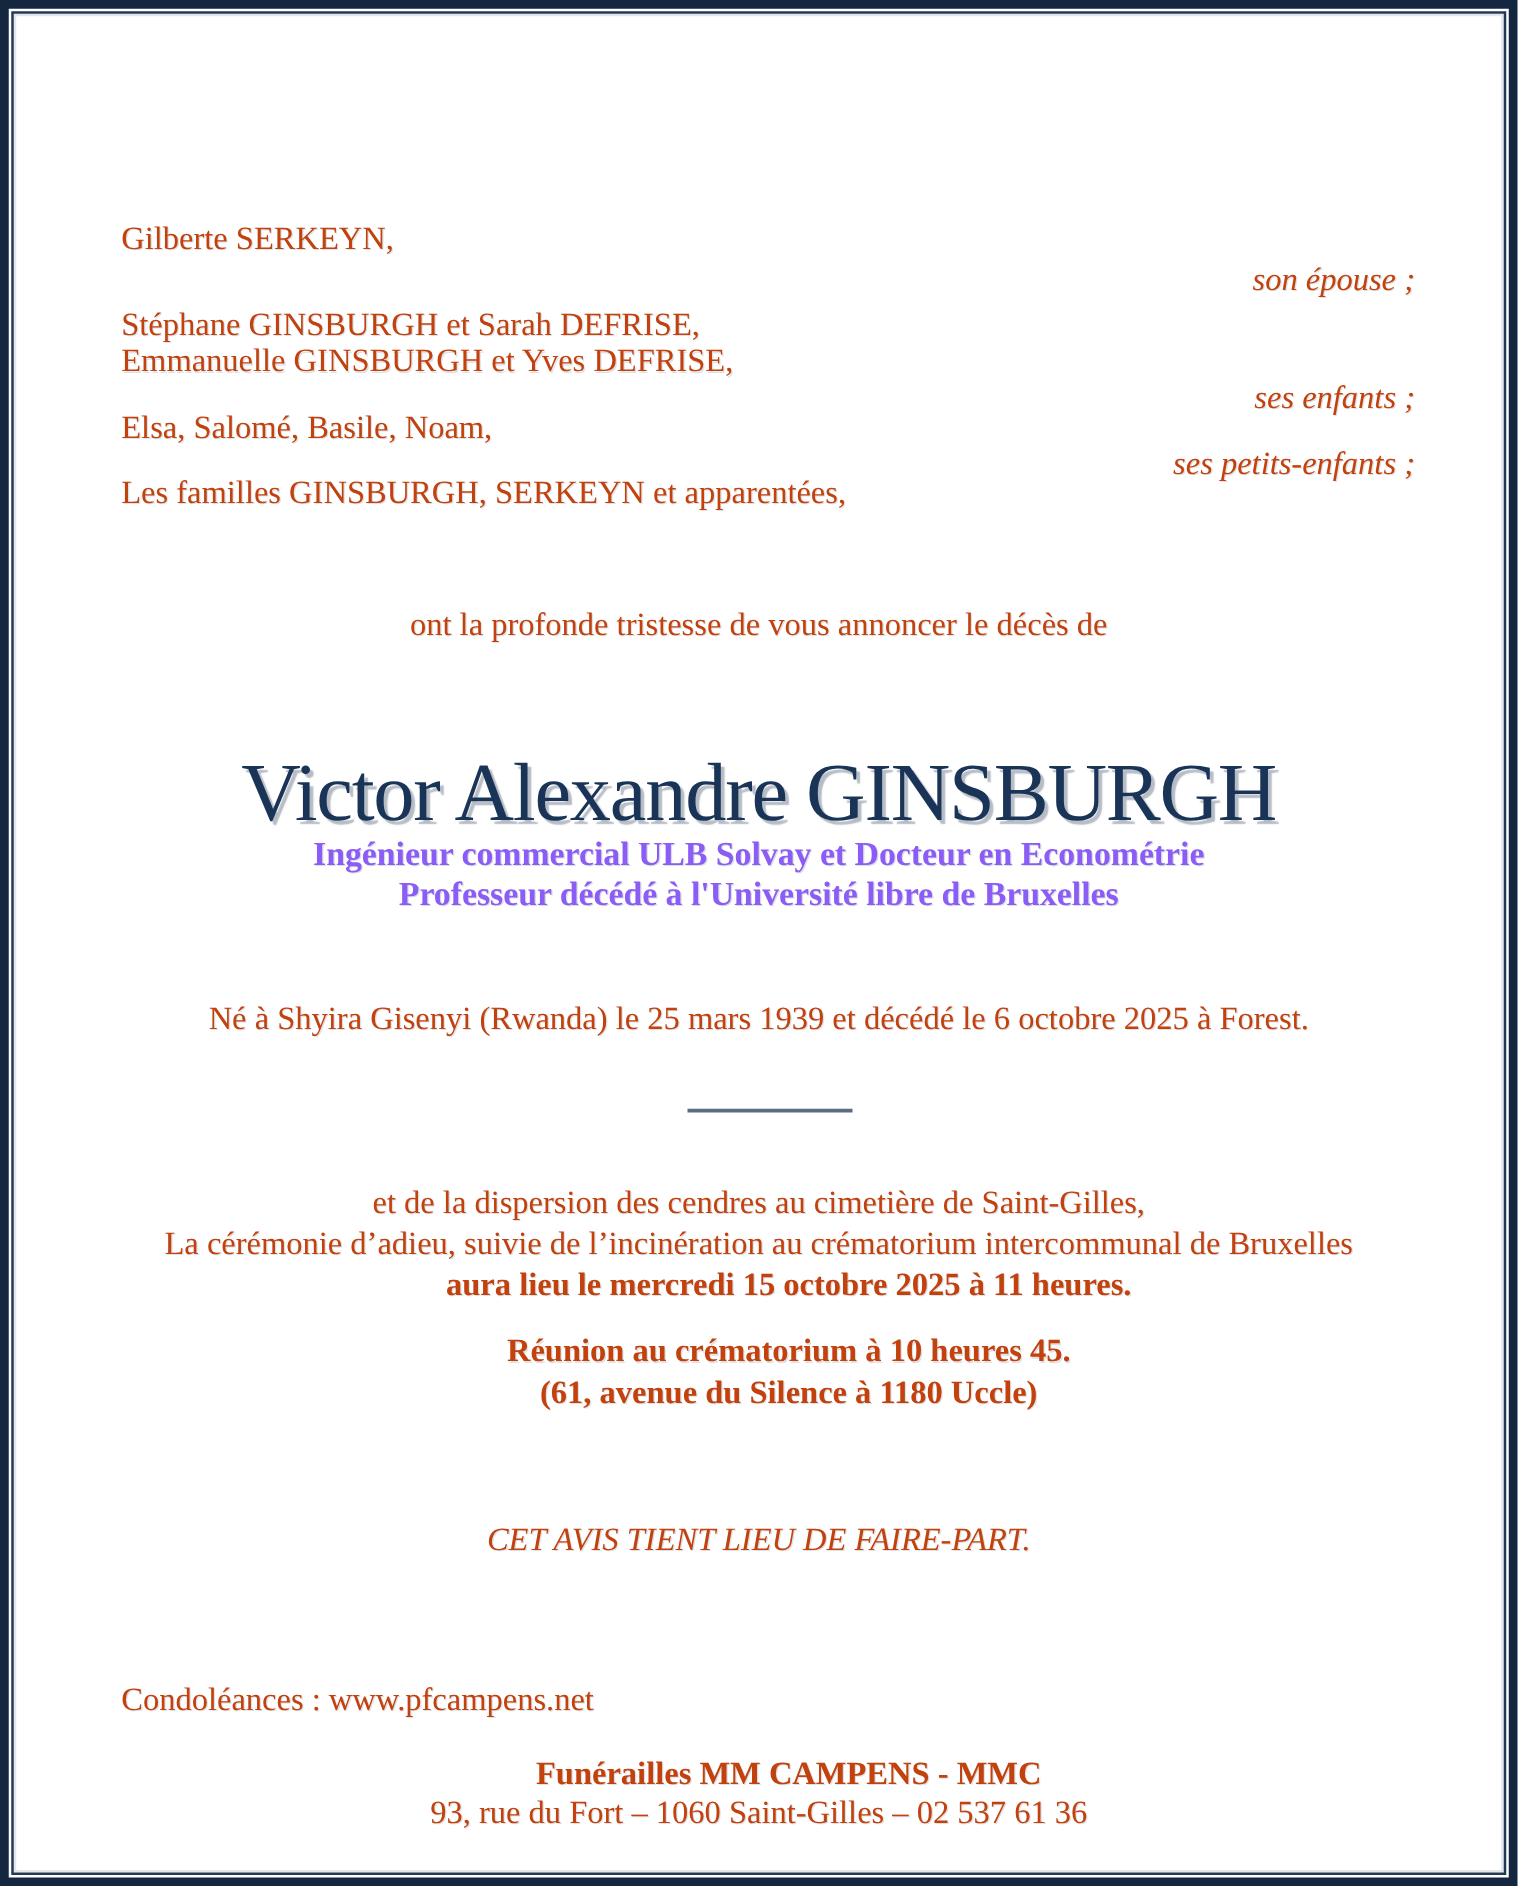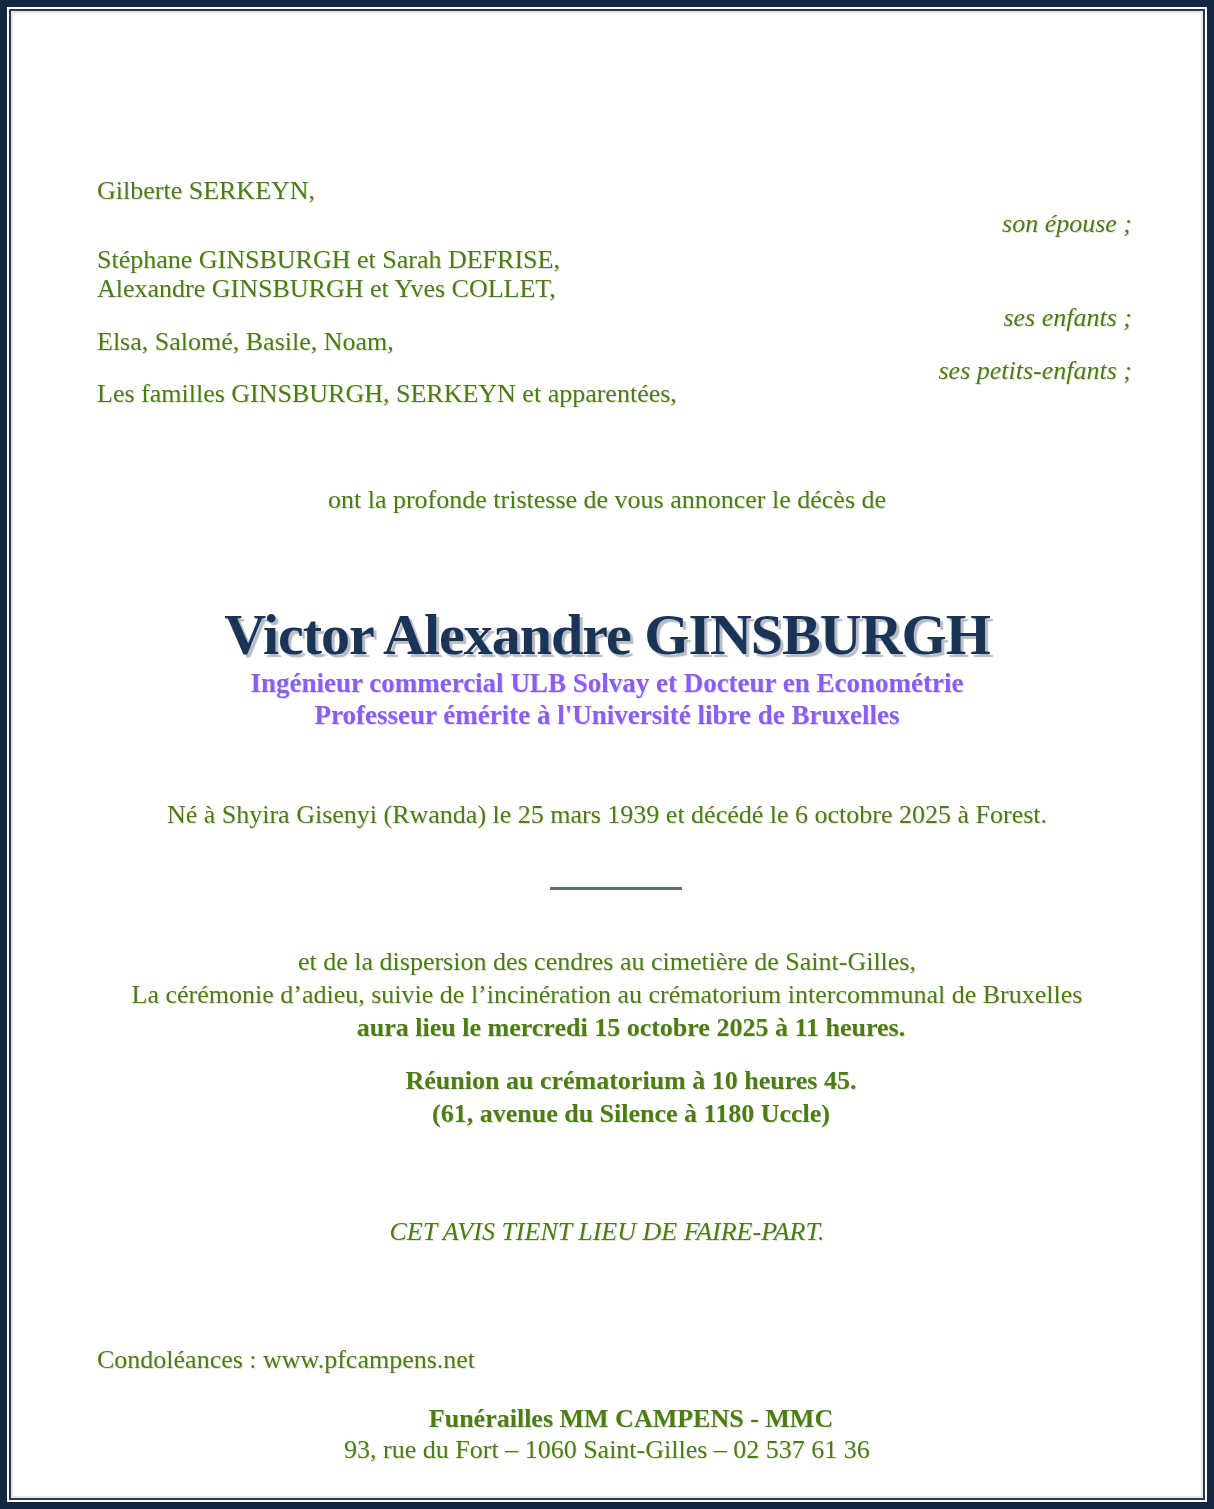--- a/index.html
+++ b/index.html
@@ -20,35 +20,35 @@
   }
   .frame-inner {
     width:100%; height:100%; box-sizing:border-box;
     border:2px solid #233955;
     background:#ffffff;
     position:relative;
     box-shadow: inset 0 0 0 2px rgba(175,185,198,0.35);
   }
   .txt {
     position:absolute;
-    color:#4d7c0f;
+    color:#c2410c;
     font-size:26px;
     line-height:33px;
     white-space:nowrap;
     text-shadow:1px 1px 0 rgba(160,170,184,0.35);
   }
   .left-line  { left:86px; }
   .right-line { right:71px; font-style:italic; text-align:right; }
   .centered   { left:0; right:0; text-align:center; white-space:normal; }
   .bold       { font-weight:bold;padding-left:48px; }
   .italic     { font-style:italic; }
   .deceased-name {
     position:absolute; left:0; right:0; text-align:center;
     top:594px;
-    font-size:58px; line-height:60px; font-weight:bold;
+    font-size:66px; line-height:60px; font-weight:normal;
     letter-spacing:-1px;
     color:#1a3457;
     text-shadow:3px 3px 1px rgba(158,166,178,0.75);
     white-space:nowrap;
   }
   .deceased-titles {
     position:absolute; left:0; right:0; text-align:center;
     top:656px;
     font-size:27px; line-height:32px; font-weight:bold;
     color:#8b5cf6;
@@ -64,32 +64,32 @@
 </head>
 <body>
 
 <div class="frame-outer">
   <div class="frame-gap">
     <div class="frame-inner">
 
       <div class="txt left-line" style="top:163px">Gilberte SERKEYN,</div>
       <div class="txt right-line" style="top:196px">son épouse ;</div>
       <div class="txt left-line" style="top:232px">Stéphane GINSBURGH et Sarah DEFRISE,</div>
-      <div class="txt left-line" style="top:261px">Alexandre GINSBURGH et Yves COLLET,</div>
+      <div class="txt left-line" style="top:261px">Emmanuelle GINSBURGH et Yves DEFRISE,</div>
       <div class="txt right-line" style="top:290px">ses enfants ;</div>
       <div class="txt left-line" style="top:314px">Elsa, Salomé, Basile, Noam,</div>
       <div class="txt right-line" style="top:343px">ses petits-enfants ;</div>
       <div class="txt left-line" style="top:366px">Les familles GINSBURGH, SERKEYN et apparentées,</div>
 
       <div class="txt centered" style="top:472px">ont la profonde tristesse de vous annoncer le décès de</div>
 
       <div class="deceased-name">Victor Alexandre GINSBURGH</div>
       <div class="deceased-titles">
         <span class="block-line">Ingénieur commercial ULB Solvay et Docteur en Econométrie</span>
-        <span class="block-line">Professeur émérite à l'Université libre de Bruxelles</span>
+        <span class="block-line">Professeur décédé à l'Université libre de Bruxelles</span>
       </div>
 
       <div class="txt centered" style="top:787px">Né à Shyira Gisenyi (Rwanda) le 25 mars 1939 et décédé le 6 octobre 2025 à Forest.</div>
 
       <div class="divider"></div>
 
       <div class="txt centered" style="top:934px">
         <span class="block-line">et de la dispersion des cendres au cimetière de Saint-Gilles,</span>
         <span class="block-line">La cérémonie d’adieu, suivie de l’incinération au crématorium intercommunal de Bruxelles</span>
         <span class="block-line bold">aura lieu le mercredi 15 octobre 2025 à 11 heures.</span>

